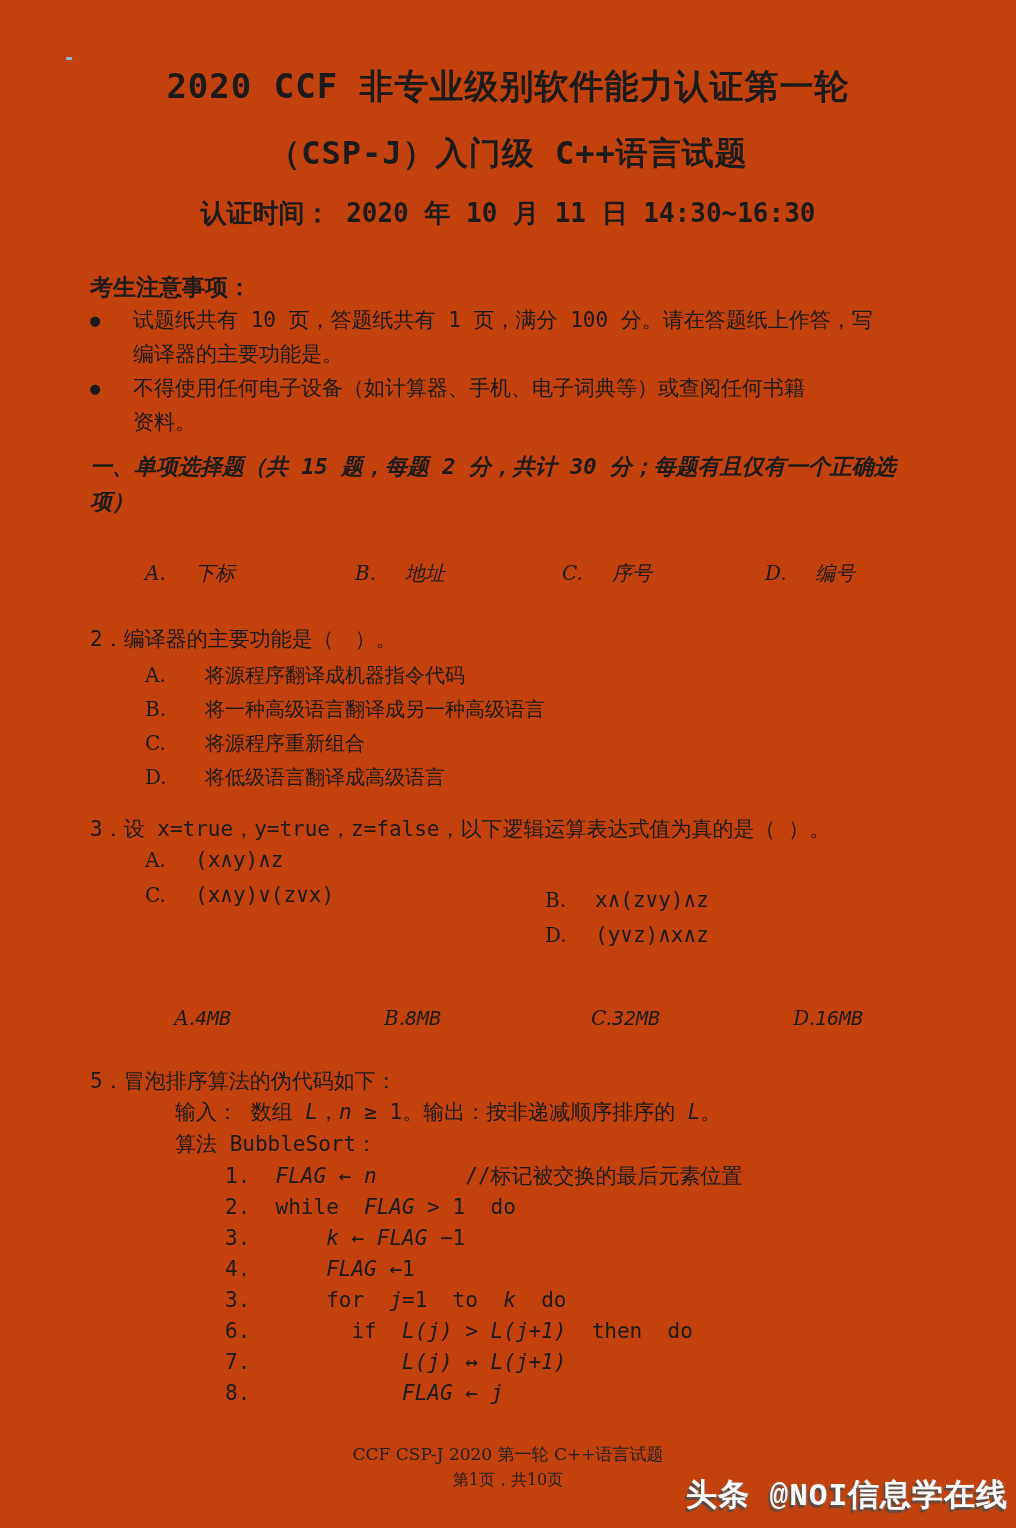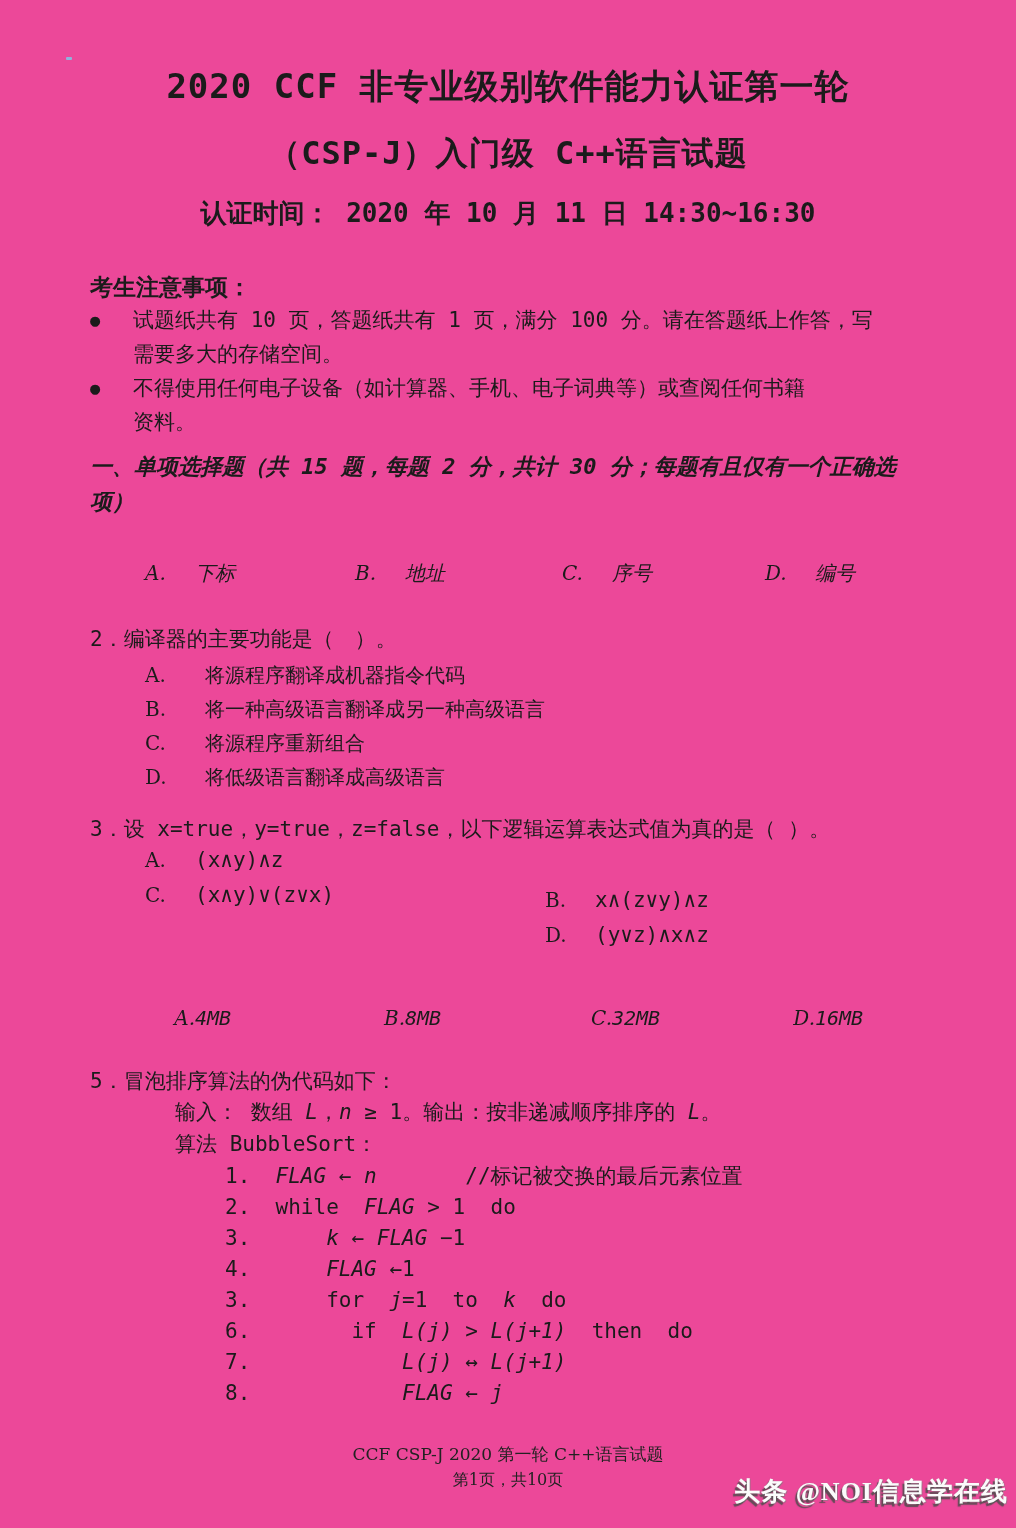--- a/index.html
+++ b/index.html
@@ -1,19 +1,19 @@
 <!DOCTYPE html>
 <html><head>
 <meta charset="utf-8">
 <style>
   html,body{margin:0;padding:0;background:#e8e8e8;}
   .page{
     position:relative;
     width:1016px;height:1528px;
-    background:#ec4899;
+    background:#c2410c;
     font-family:"DejaVu Sans Mono","DejaVu Sans",sans-serif;
     color:#1b1b1b;
     overflow:hidden;
     margin:0 auto;
   }
   .abs{position:absolute;left:90px;right:60px;}
   .center{text-align:center;left:0;right:0;}
   .t1{top:64px;font-size:34px;font-weight:700;letter-spacing:1px;}
   .t2{top:132px;font-size:32px;font-weight:700;letter-spacing:1px;}
   .time{top:196px;font-size:26px;font-weight:700;}
@@ -50,24 +50,24 @@
   .q5in{top:1098px;left:175px;font-size:21px;}
   .q5al{top:1130px;left:175px;font-size:21px;}
   .code{top:1161px;left:225px;font-size:21px;line-height:31px;}
   .codeline{white-space:pre;display:block;}
   .ital{font-style:italic;}
   .foot{left:0;right:0;text-align:center;font-family:"DejaVu Serif",serif;color:#222;}
   .f1{top:1443px;font-size:17px;}
   .f2{top:1470px;font-size:16px;}
   .wm{
     position:absolute;right:8px;top:1474px;
-    font-size:26px;font-weight:700;letter-spacing:1px;
+    font-size:31px;font-weight:700;letter-spacing:1px;
     color:#fbfbfb;
     text-shadow:-2px 3px 1px rgba(75,75,75,.85), 1px 1px 0 rgba(130,130,130,.55), 0 0 1px rgba(160,160,160,.6);
-    font-family:Liberation Serif, serif;
+    font-family:Liberation Mono, monospace;
     white-space:nowrap;
   }
   .stray{position:absolute;left:66px;top:57px;width:6px;height:3px;background:#8fb3dc;border-radius:1px;}
 </style>
 </head>
 <body>
 
 <div class="page">
 
   <div class="stray"></div>
@@ -75,21 +75,21 @@
   <div class="abs center t1">2020 CCF 非专业级别软件能力认证第一轮</div>
   <div class="abs center t2">（CSP-J）入门级 C++语言试题</div>
   <div class="abs center time">认证时间： 2020 年 10 月 11 日 14:30~16:30</div>
 
   <div class="abs nhead">考生注意事项：</div>
 
   <div class="abs bullet b1">
     <span class="dot">●</span>
     <span class="btext">
       <span class="line">试题纸共有 10 页，答题纸共有 1 页，满分 100 分。请在答题纸上作答，写</span>
-      <span class="line">需要多大的存储空间。</span>
+      <span class="line">编译器的主要功能是。</span>
     </span>
   </div>
 
   <div class="abs bullet b2">
     <span class="dot">●</span>
     <span class="btext">
       <span class="line">不得使用任何电子设备（如计算器、手机、电子词典等）或查阅任何书籍</span>
       <span class="line">资料。</span>
     </span>
   </div>

